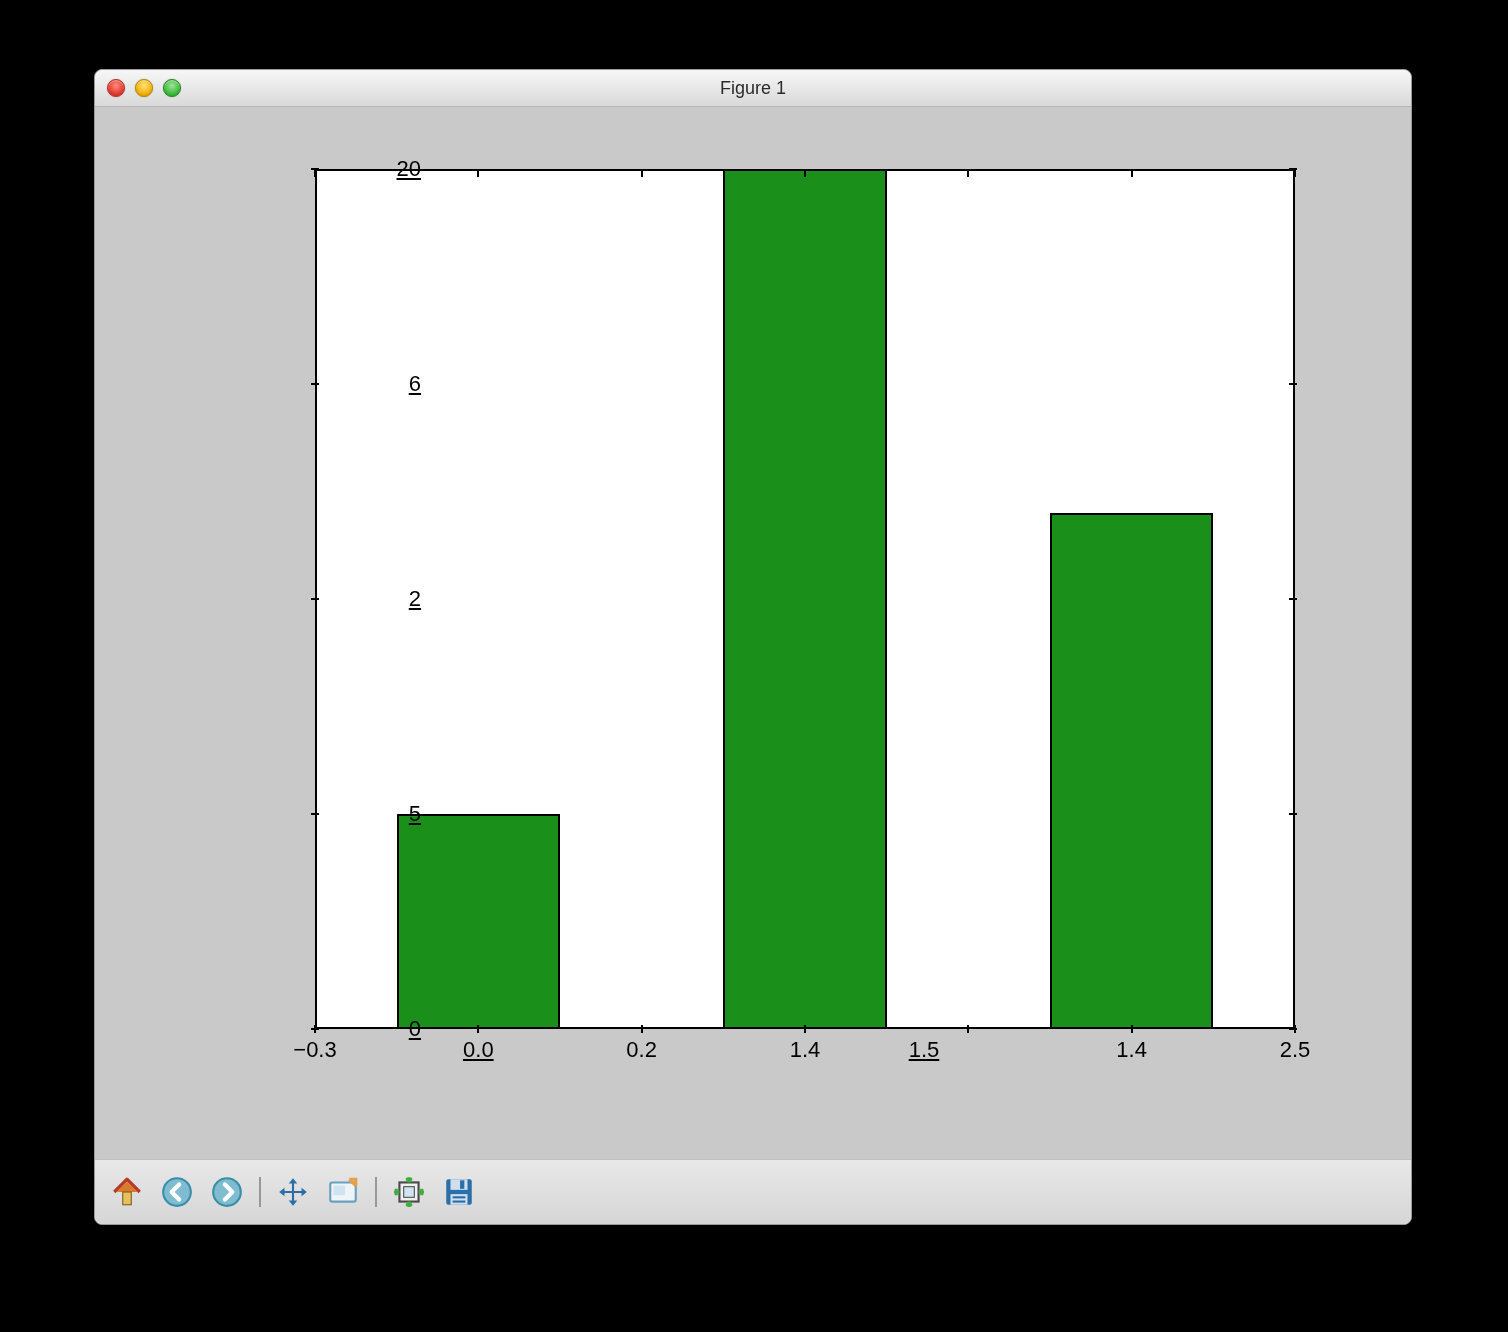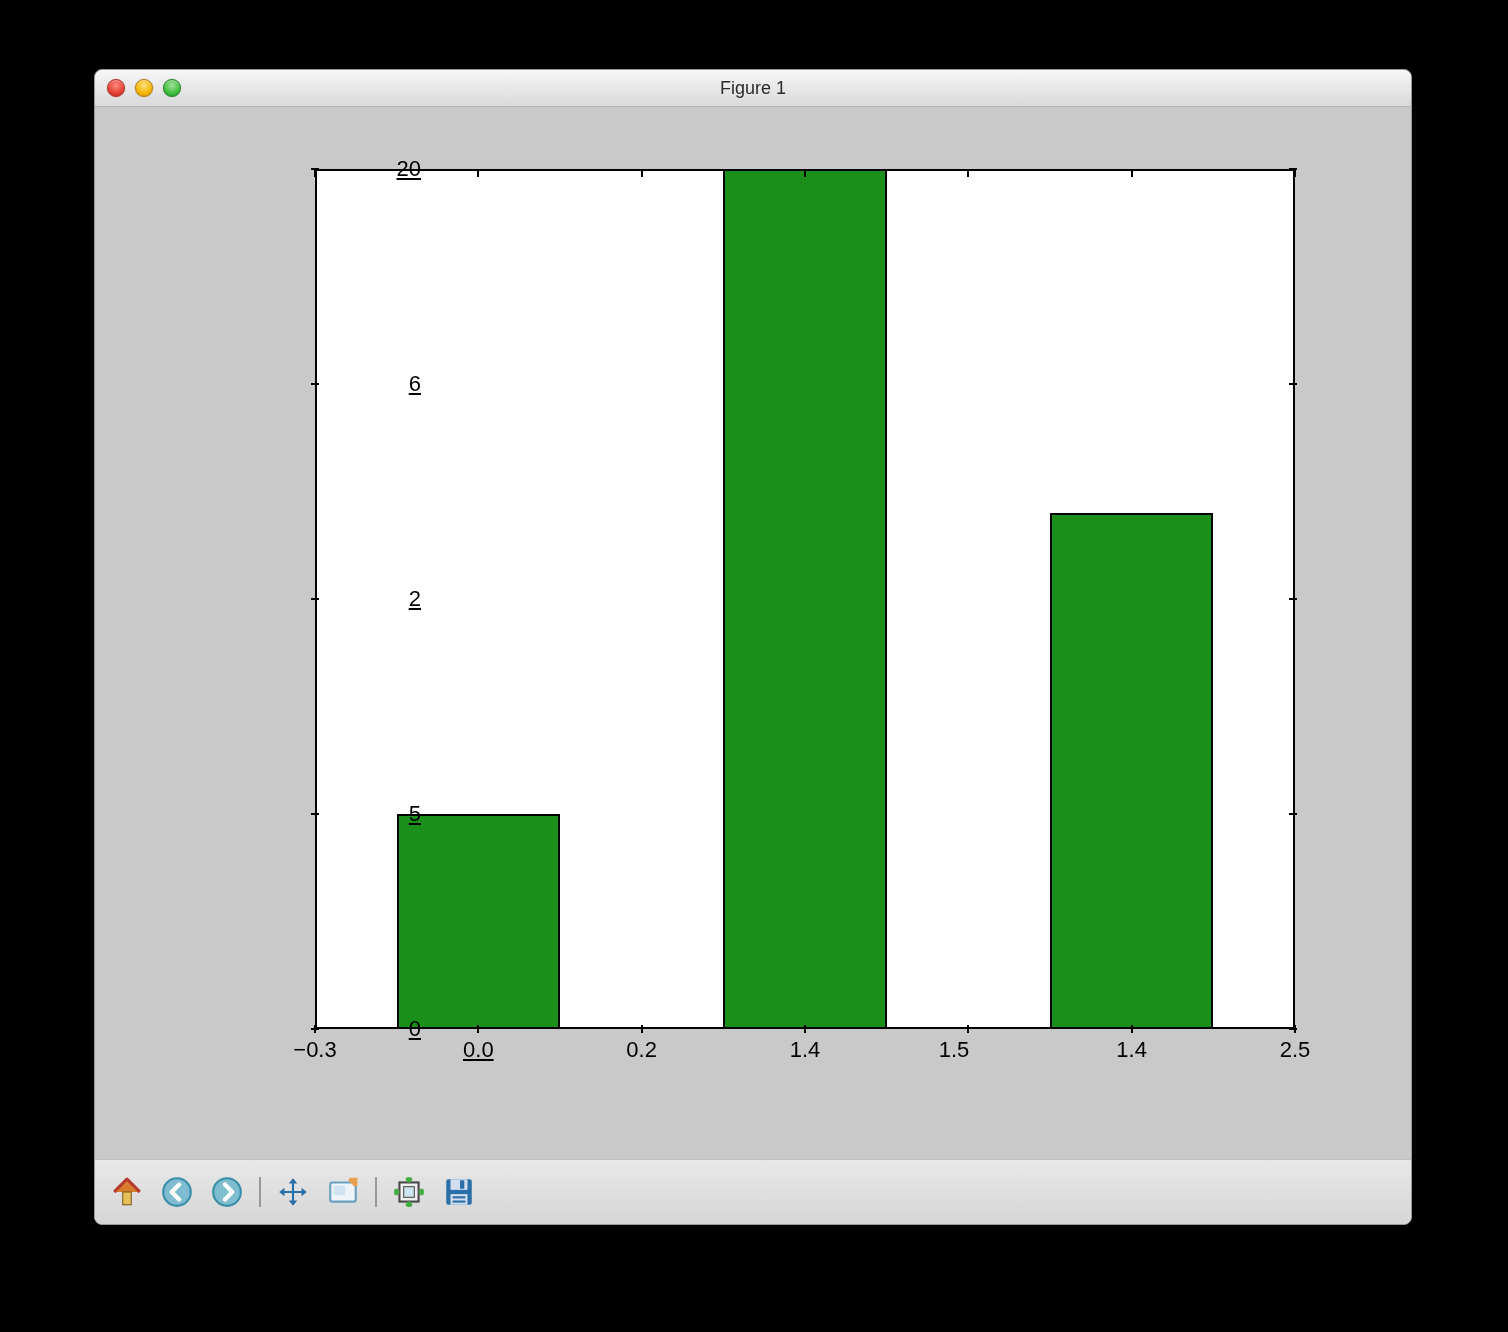--- a/index.html
+++ b/index.html
@@ -199,21 +199,21 @@
           <div class="tickmark-x-t" style="left: 109px;"></div>
           <div class="xtick" style="left: 273.333px; text-decoration: underline;">0.0</div>
           <div class="tickmark-x" style="left: 272.333px;"></div>
           <div class="tickmark-x-t" style="left: 272.333px;"></div>
           <div class="xtick" style="left: 436.667px;">0.2</div>
           <div class="tickmark-x" style="left: 435.667px;"></div>
           <div class="tickmark-x-t" style="left: 435.667px;"></div>
           <div class="xtick" style="left: 600px;">1.4</div>
           <div class="tickmark-x" style="left: 599px;"></div>
           <div class="tickmark-x-t" style="left: 599px;"></div>
-          <div class="xtick" style="left: 749px;">1.5</div>
+          <div class="xtick" style="left: 719px; text-decoration: underline;">1.5</div>
           <div class="tickmark-x" style="left: 762.333px;"></div>
           <div class="tickmark-x-t" style="left: 762.333px;"></div>
           <div class="xtick" style="left: 926.667px;">1.4</div>
           <div class="tickmark-x" style="left: 925.667px;"></div>
           <div class="tickmark-x-t" style="left: 925.667px;"></div>
           <div class="xtick" style="left: 1090px;">2.5</div>
           <div class="tickmark-x" style="left: 1089px;"></div>
           <div class="tickmark-x-t" style="left: 1089px;"></div>
         </div>
     </div>

